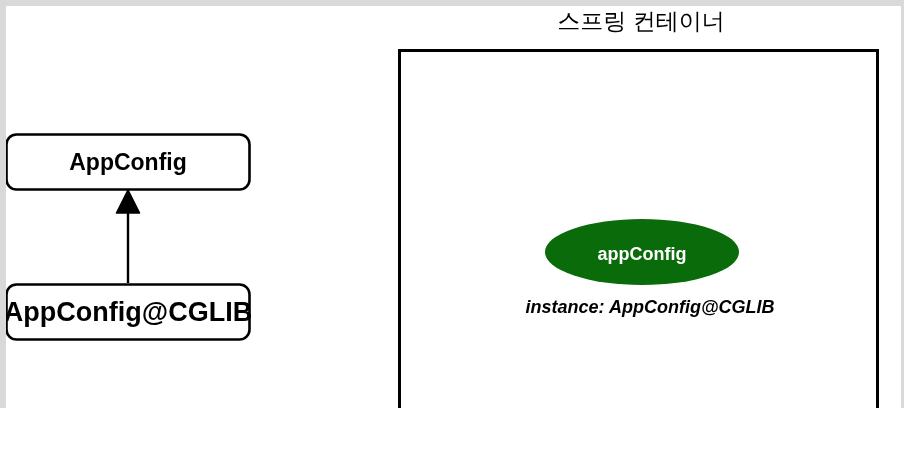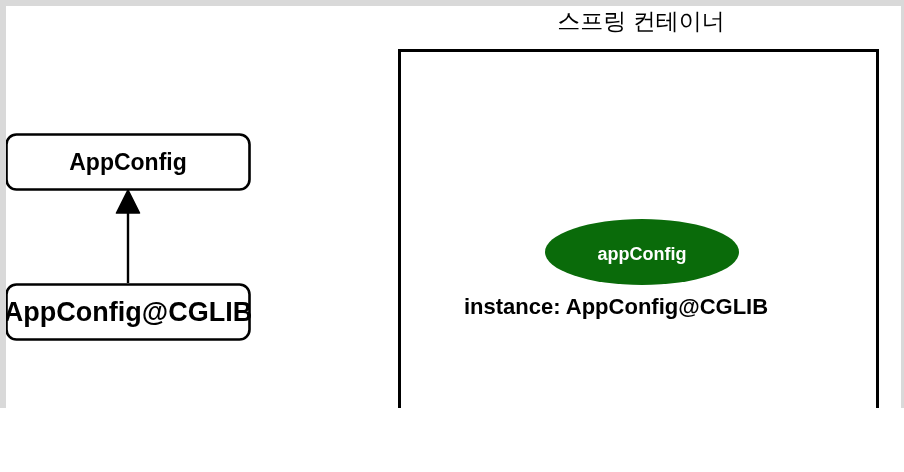--- a/index.html
+++ b/index.html
@@ -78,24 +78,25 @@
     top: 312px;
   }
   #bean-name-label {
     font-size: 18px;
     font-weight: bold;
     color: #ffffff;
     left: 642px;
     top: 254px;
   }
   #instance-label {
-    font-size: 22px;
+    font-size: 18px;
     font-weight: bold;
-    left: 616px;
+    left: 650px;
     top: 307px;
+    font-style: italic;
   }
 </style>
 </head>
 <body>
 
 <div id="canvas">
 
   <svg id="diagram-svg" viewBox="0 0 904 472" xmlns="http://www.w3.org/2000/svg">
 
     <rect x="399.5" y="50.5" width="478" height="408" fill="#ffffff" stroke="#000000" stroke-width="3"></rect>

